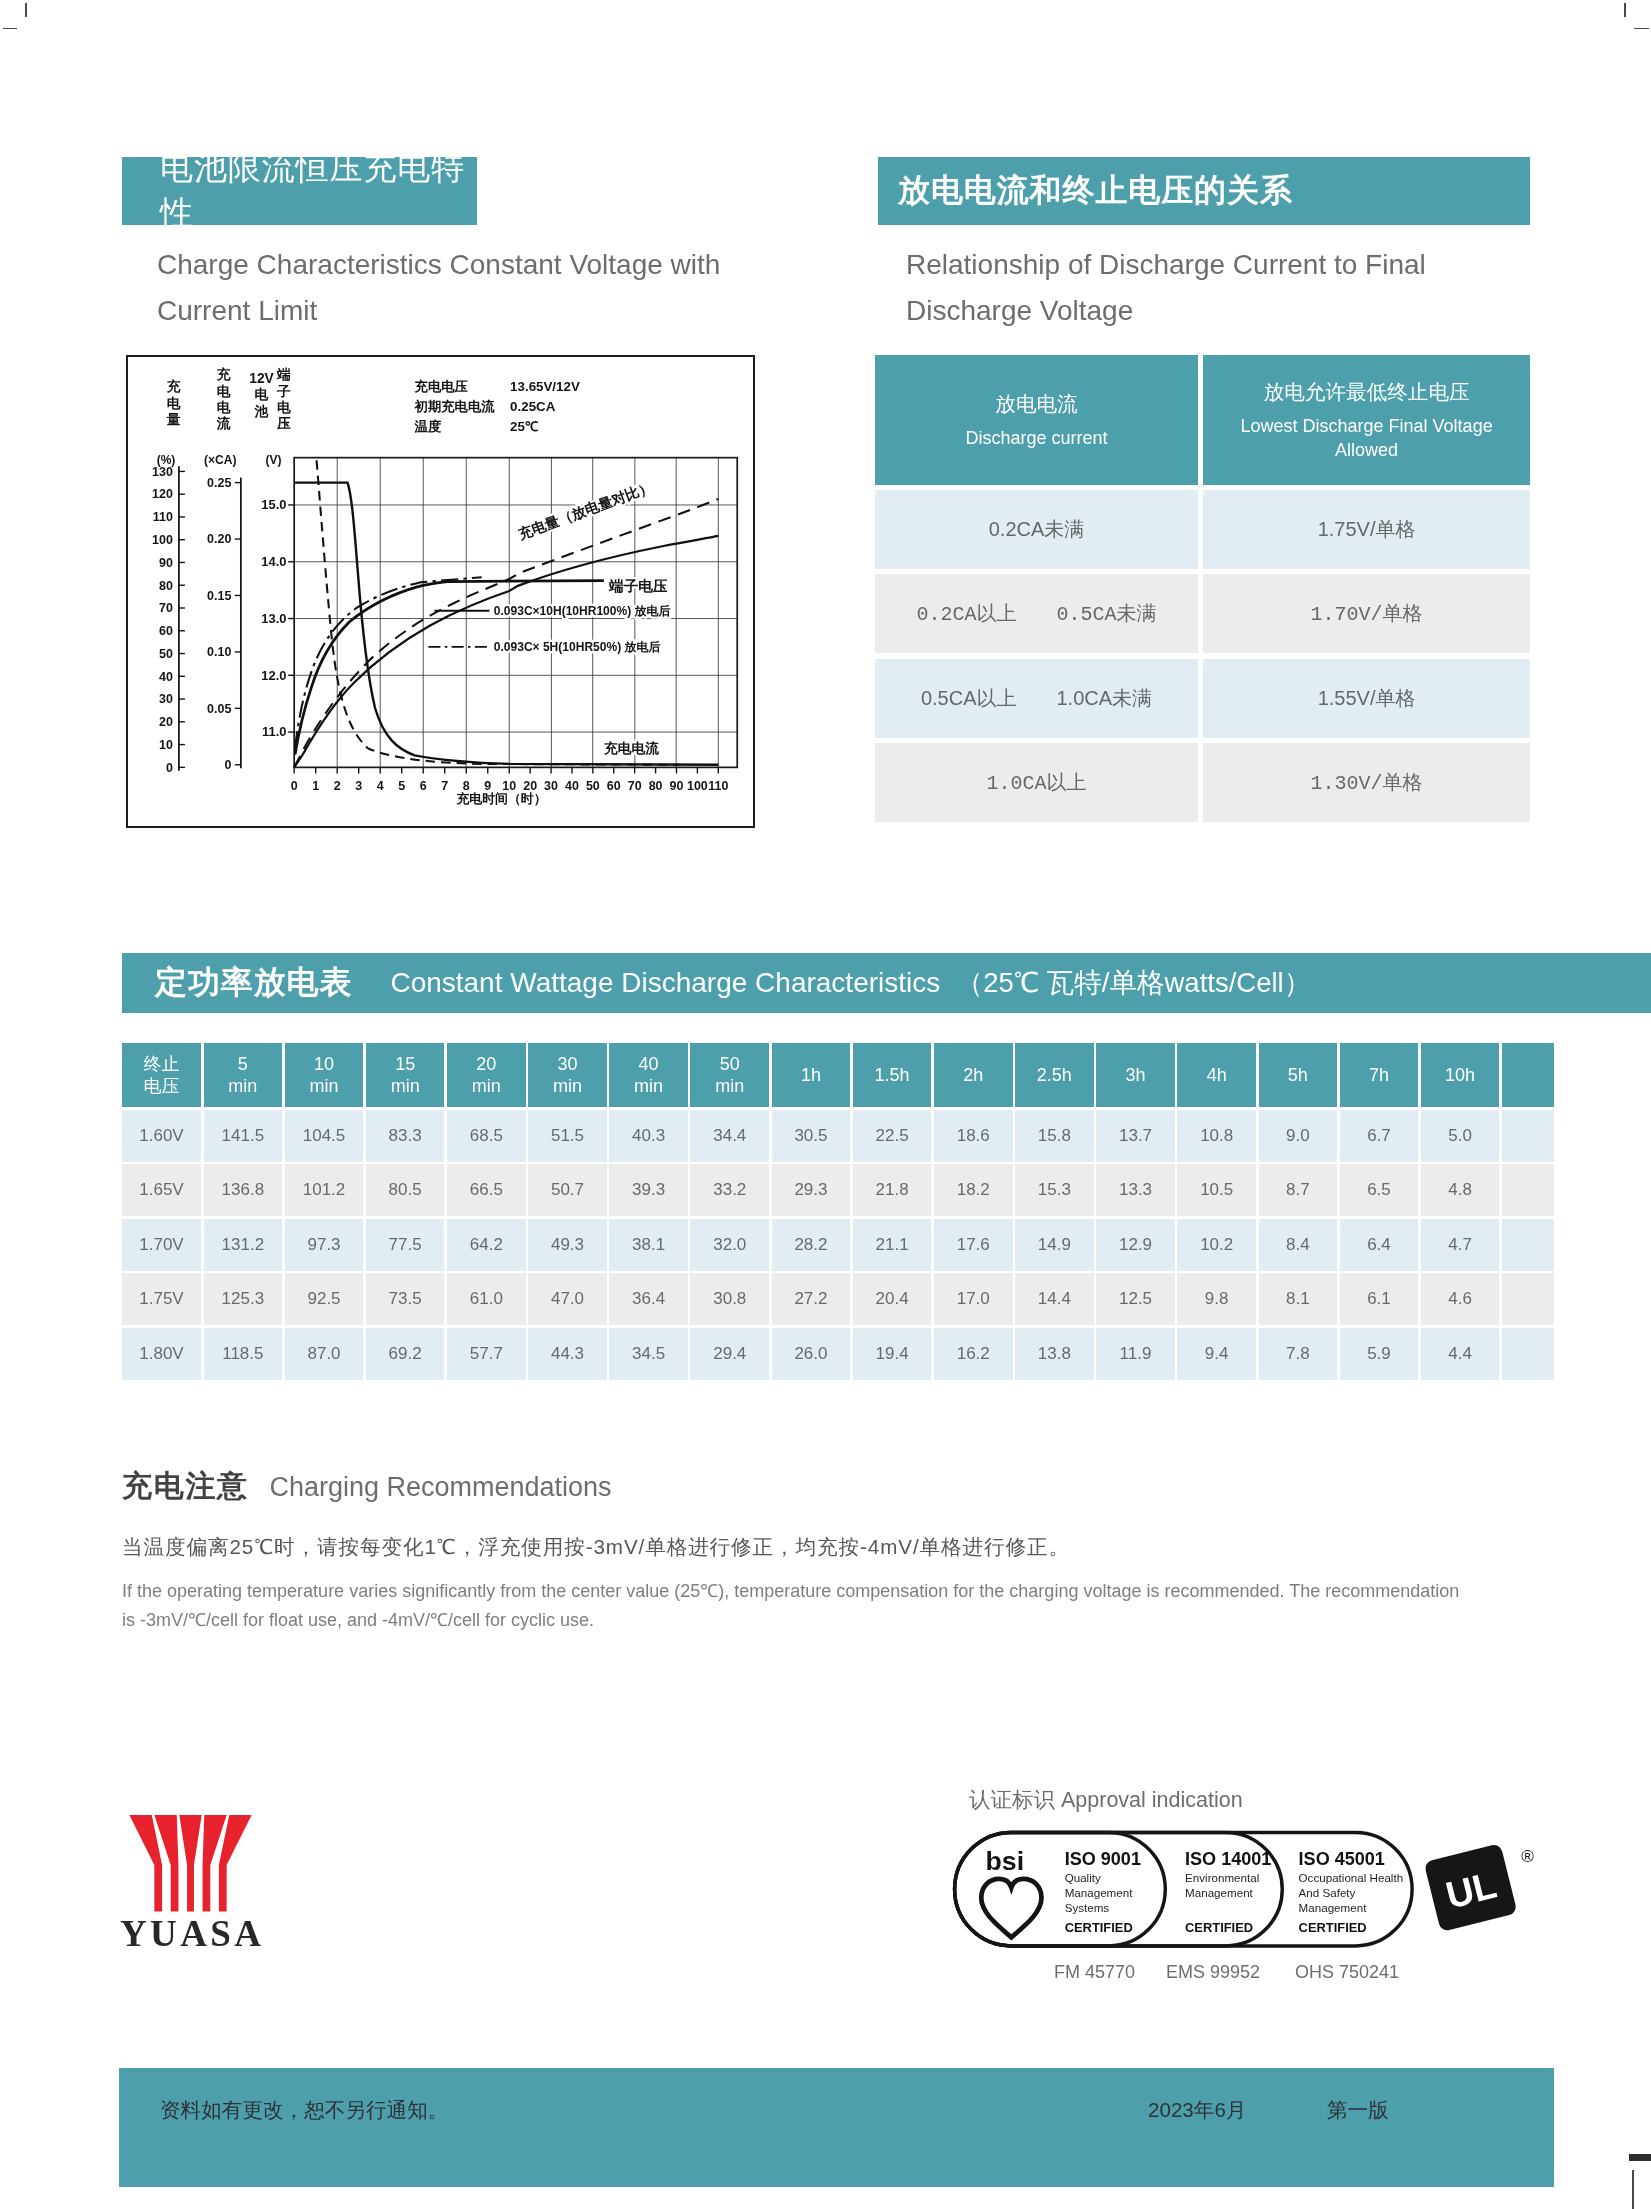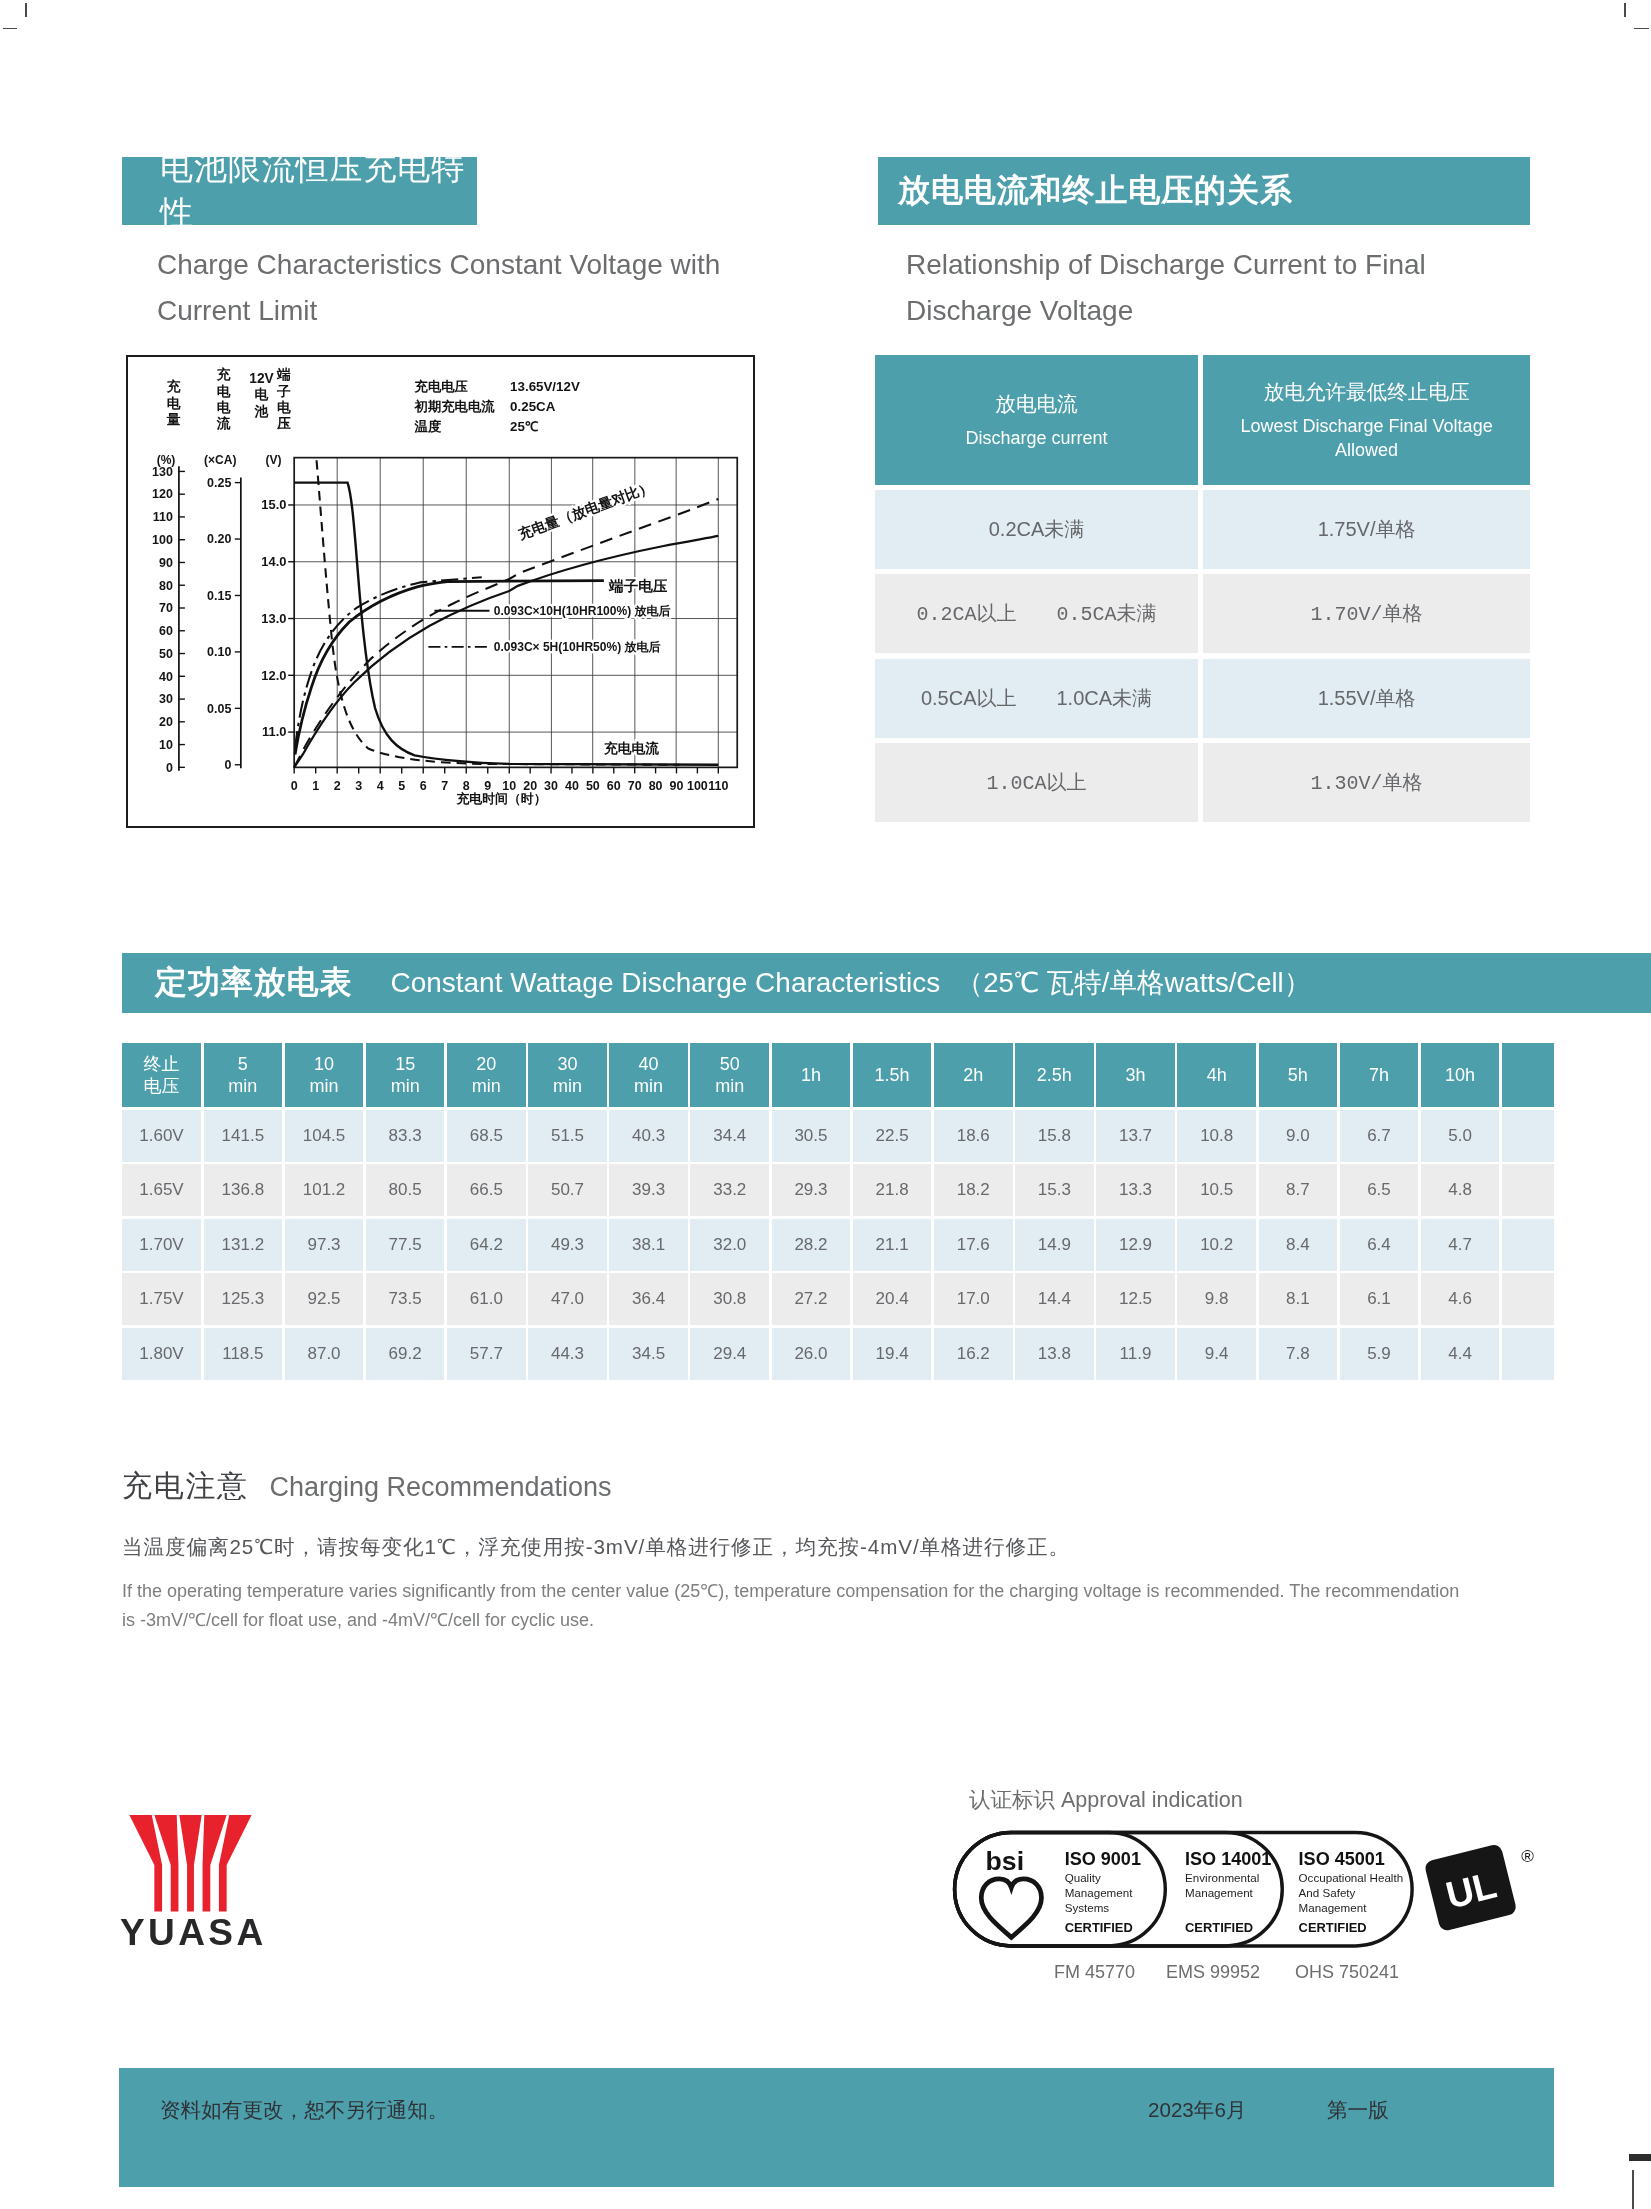--- a/index.html
+++ b/index.html
@@ -31,34 +31,34 @@
   
   #wattage-table{position:absolute;left:122px;top:1043px;width:1432px;display:grid;grid-template-columns:79px repeat(16,1fr) 52px;gap:2.6px;background:#fff;}
   .wcell{display:flex;align-items:center;justify-content:center;text-align:center;}
   .whead{background:#4d9fab;color:#fff;height:64px;font-size:18px;line-height:22.4px;white-space:pre-line;}
   .wdata{height:52px;font-size:17px;color:#67696c;}
   .wa{background:#e2edf3;}
   .wb{background:#ececec;}
   
   #charging{position:absolute;left:122px;top:1466px;width:1432px;}
   .ch-title{display:flex;align-items:baseline;gap:20.6px;}
-  .ch-zh{font-size:30px;color:#404245;font-weight:400;letter-spacing:1.7px;}
+  .ch-zh{font-size:30px;color:#404245;font-weight:700;letter-spacing:1.7px;}
   .ch-en{font-size:27px;color:#6b6d6f;}
   .ch-body-zh{margin-top:26px;font-size:20.6px;color:#55575a;letter-spacing:0.9px;}
   .ch-body-en{margin-top:15.5px;font-size:18px;color:#7c7e80;line-height:29px;}
   
   #approval-title{position:absolute;left:969px;top:1785px;font-size:21.5px;color:#6b6d6f;}
   #badge-svg{position:absolute;left:951px;top:1829px;}
   #badge-svg text{font-family:"Liberation Sans",sans-serif;}
   #ul-svg{position:absolute;left:1420px;top:1841px;}
   .cert-no{position:absolute;top:1962px;font-size:18px;color:#6b6d6f;}
   #cert-no-1{left:1054px;} #cert-no-2{left:1166px;} #cert-no-3{left:1295px;}
   
   #yuasa-fan{position:absolute;left:126px;top:1815px;}
-  #yuasa-name{position:absolute;left:120px;top:1912px;font-size:37px;font-weight:700;color:#28282a;letter-spacing:3.4px;}
+  #yuasa-name{position:absolute;left:120px;top:1912px;font-size:37px;font-weight:700;color:#28282a;letter-spacing:3.4px;font-family:Liberation Serif, serif;}
   
   #footer{position:absolute;left:119px;top:2068px;width:1435px;height:119px;background:#4d9fab;color:#2e3236;}
   #footer span{position:absolute;top:27.5px;font-size:20.6px;}
   .f-notice{left:41px;}
   .f-date{left:1029px;}
   .f-ed{left:1208px;}
 </style>
 </head>
 <body>
 

